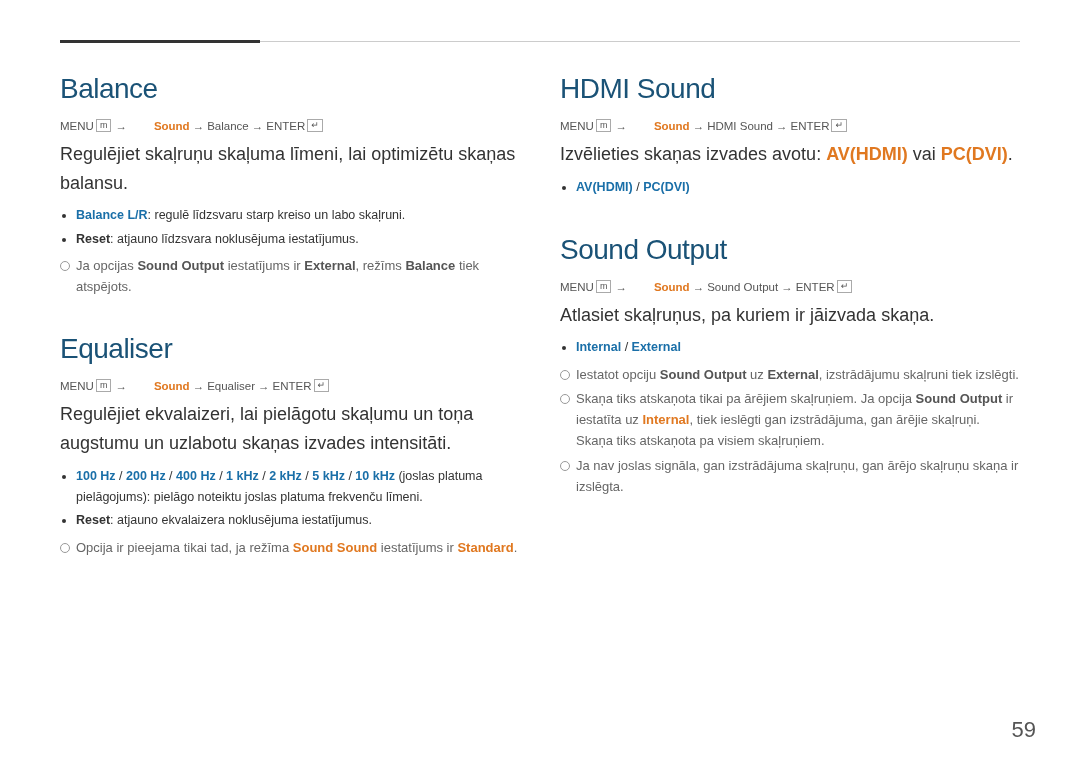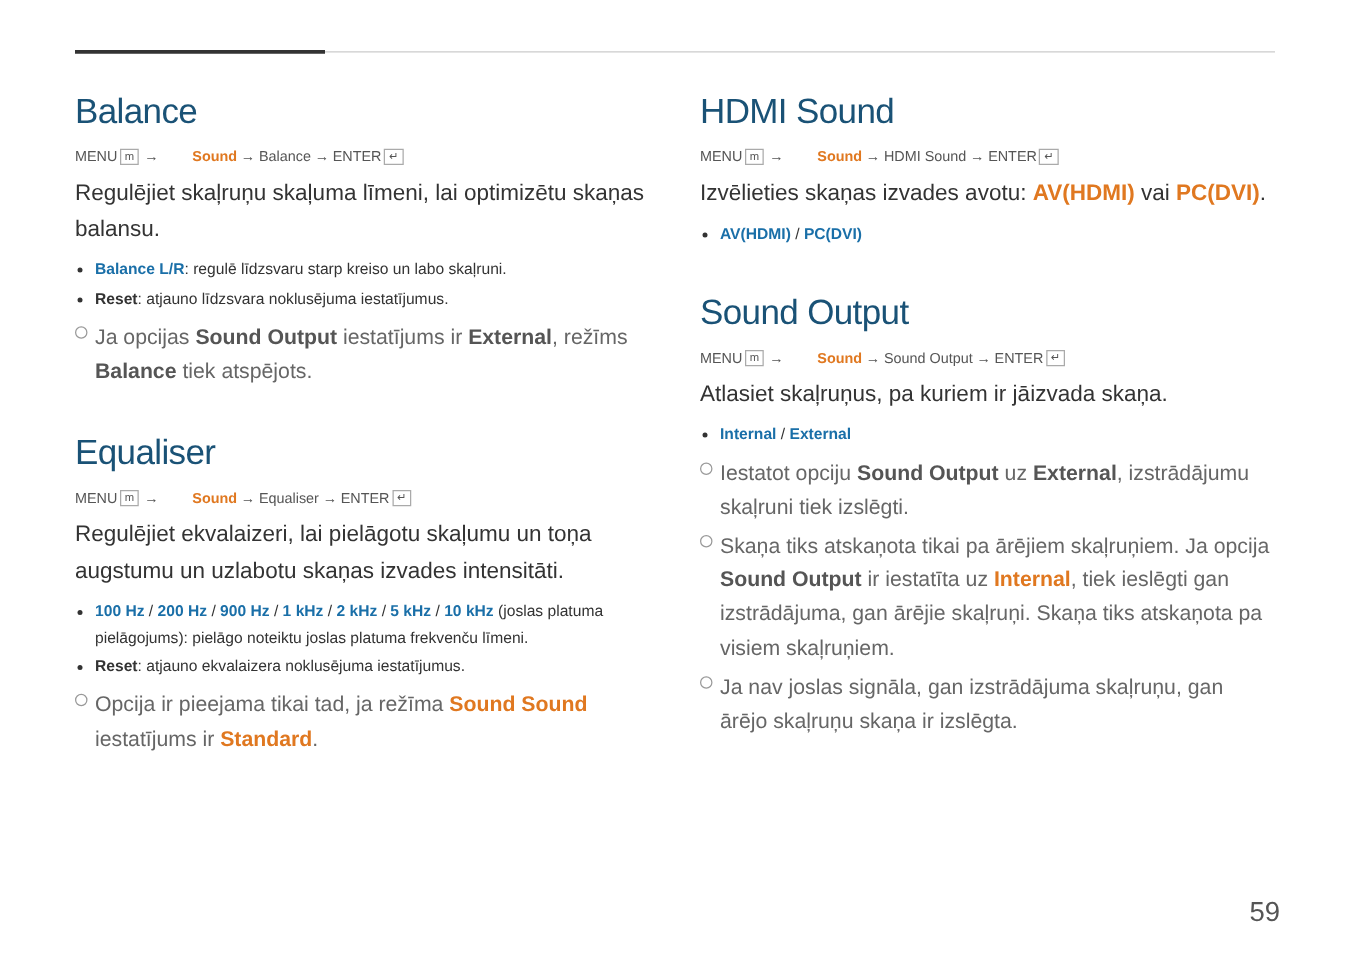--- a/index.html
+++ b/index.html
@@ -100,21 +100,21 @@
 
     .bullet-item {
       font-size: 12.5px;
       color: #333333;
       line-height: 1.7;
       list-style: disc;
       margin-bottom: 2px;
     }
 
     .note-item {
-      font-size: 17px;
+      font-size: 13px;
       color: #666666;
       line-height: 1.6;
       margin-bottom: 4px;
       padding-left: 16px;
       position: relative;
     }
 
     .note-item::before {
       content: '';
       position: absolute;
@@ -138,21 +138,21 @@
     }
 
     .note-item .highlight-blue {
       color: #1a6fa8;
       font-weight: 600;
     }
 
     .page-number {
       position: absolute;
       bottom: 20px;
-      right: 56px;
+      right: 44px;
       font-size: 22px;
       color: #555555;
       font-weight: 400;
     }
 
     .inline-link-orange {
       color: #e07820;
       font-weight: 600;
     }
 
@@ -234,21 +234,21 @@
         </div>
 
         <p class="body-text">
           Regulējiet ekvalaizeri, lai pielāgotu skaļumu un toņa augstumu un uzlabotu skaņas izvades intensitāti.
         </p>
 
         <ul class="bullet-list">
           <li class="bullet-item">
             <span class="inline-link-blue">100 Hz</span> / 
             <span class="inline-link-blue">200 Hz</span> / 
-            <span class="inline-link-blue">900 Hz</span> / 
+            <span class="inline-link-blue">400 Hz</span> / 
             <span class="inline-link-blue">1 kHz</span> / 
             <span class="inline-link-blue">2 kHz</span> / 
             <span class="inline-link-blue">5 kHz</span> / 
             <span class="inline-link-blue">10 kHz</span> (joslas platuma pielāgojums): pielāgo noteiktu joslas platuma frekvenču līmeni.
           </li>
           <li class="bullet-item">
             <strong>Reset</strong>: atjauno ekvalaizera noklusējuma iestatījumus.
           </li>
         </ul>
 

